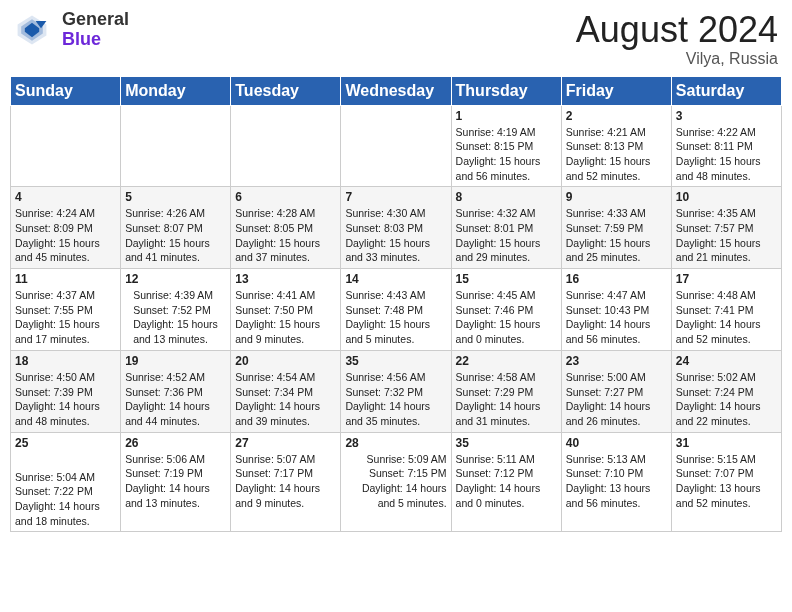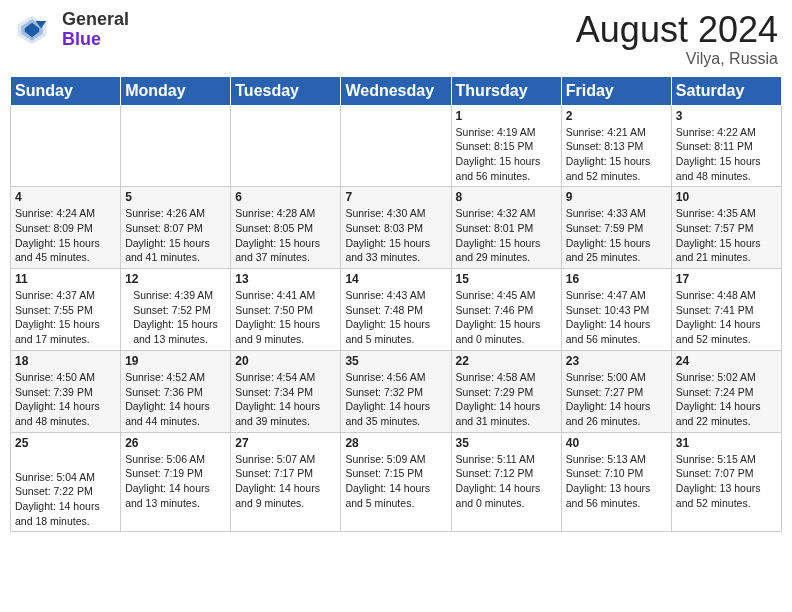--- a/index.html
+++ b/index.html
@@ -326,21 +326,21 @@
         </td>
         <td>
           <span class="day-number">27</span>
           <div class="day-info" style="white-space: pre-line;">Sunrise: 5:07 AM
 Sunset: 7:17 PM
 Daylight: 14 hours
 and 9 minutes.</div>
         </td>
         <td>
           <span class="day-number">28</span>
-          <div class="day-info" style="white-space: pre-line;">Sunrise: 5:09 AM
+          <div class="day-info" style="white-space: pre-line; text-align: right;">Sunrise: 5:09 AM
 Sunset: 7:15 PM
 Daylight: 14 hours
 and 5 minutes.</div>
         </td>
         <td>
           <span class="day-number">35</span>
           <div class="day-info" style="white-space: pre-line;">Sunrise: 5:11 AM
 Sunset: 7:12 PM
 Daylight: 14 hours
 and 0 minutes.</div>

